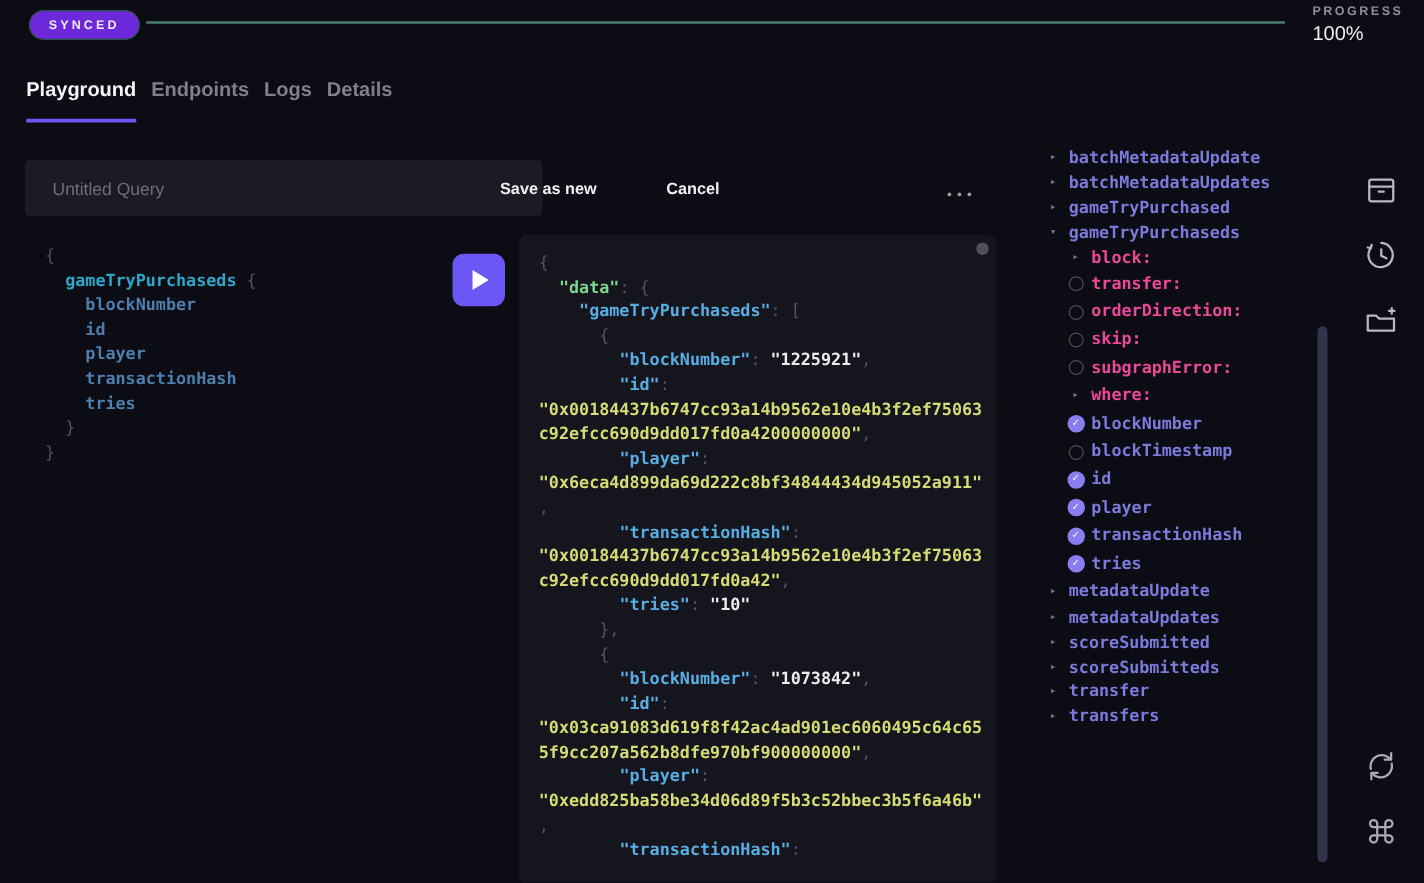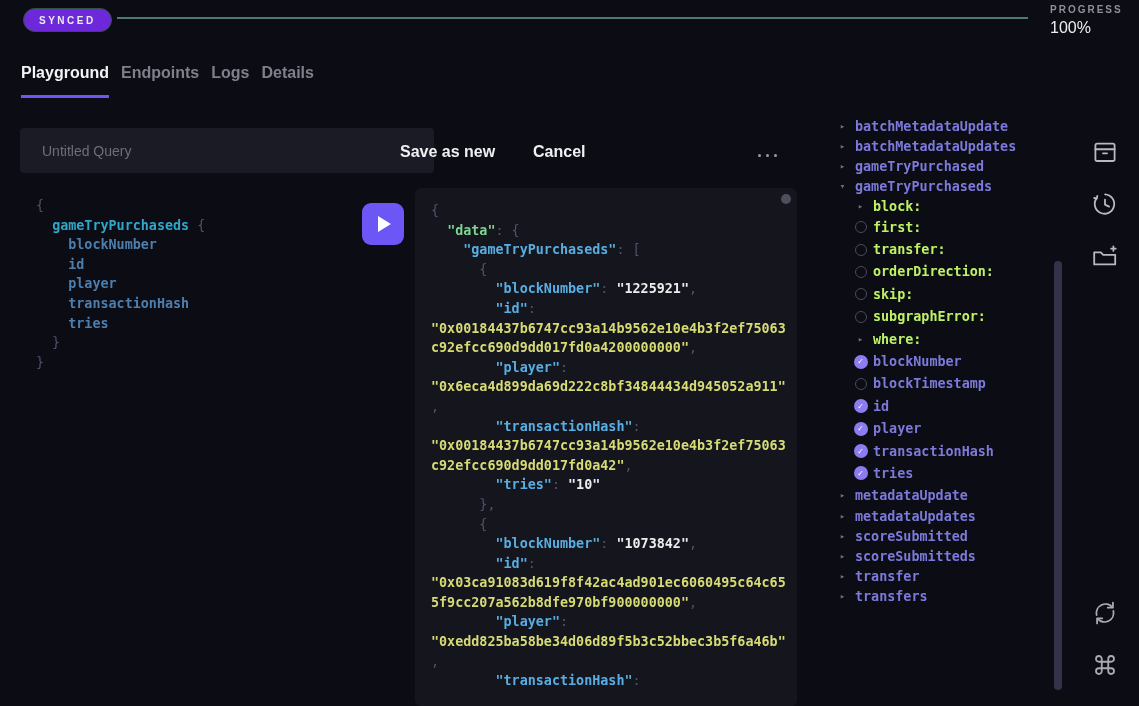--- a/index.html
+++ b/index.html
@@ -41,21 +41,21 @@
   .tk-str{color:#ececee;font-weight:bold;}
   .tk-hex{color:#d6db74;font-weight:bold;}
 
   
   .play{position:absolute;left:362px;top:203px;width:42px;height:42px;border-radius:9px;
         background:#6c56f5;display:flex;align-items:center;justify-content:center;cursor:pointer;}
   .play-tri{width:0;height:0;border-left:13px solid #ffffff;border-top:8px solid transparent;
             border-bottom:8px solid transparent;margin-left:3px;}
 
   
-  .btn{position:absolute;font-size:16px;font-weight:bold;color:#f0f0f3;cursor:pointer;}
+  .btn{position:absolute;font-size:13px;font-weight:bold;color:#f0f0f3;cursor:pointer;}
   .btn-save{left:400px;top:143px;}
   .btn-cancel{left:533px;top:143px;}
   .more{position:absolute;left:755px;top:151px;display:flex;gap:5px;cursor:pointer;padding:3px;}
   .more .dot{width:3px;height:3px;border-radius:50%;background:#9a9aa6;}
 
   
   .results{position:absolute;left:415px;top:188px;width:382px;height:518px;background:#15151e;
            border-radius:6px;padding:13px 14px 0 16px;box-sizing:border-box;overflow:hidden;}
   .scroll-dot{position:absolute;top:6px;right:6px;width:10px;height:10px;border-radius:50%;
               background:#4e4e5d;}
@@ -66,21 +66,21 @@
   .trow{display:flex;align-items:center;height:19.8px;cursor:pointer;}
   .trow.lg{height:22.4px;}
   .trow.ind{padding-left:18px;}
   .ticon{width:15px;margin-right:5px;display:flex;align-items:center;justify-content:center;flex:none;}
   .tri{color:#73737f;font-size:9px;line-height:1;}
   .circ{width:12px;height:12px;border:1.5px solid #4a4a5c;border-radius:50%;box-sizing:border-box;}
   .chk{width:14px;height:14px;border-radius:50%;background:#8b7cf0;color:#ffffff;font-size:9px;
        line-height:1;display:flex;align-items:center;justify-content:center;font-weight:bold;}
   .tlabel{font-weight:600;}
   .c-purple{color:#7c7ada;}
-  .c-cyan{color:#bef264;text-align:center;}
+  .c-cyan{color:#ec4899;text-align:center;}
 
   
   .vscroll{position:absolute;left:1054px;top:261px;width:8px;height:429px;border-radius:4px;
            background:#32324a;}
 
   
   .rail-icon{position:absolute;left:1090px;width:30px;height:30px;color:#b7b8c2;cursor:pointer;}
   .rail-icon svg{width:30px;height:30px;display:block;}
   .i-archive{top:137px;} .i-history{top:189px;} .i-folder{top:241px;}
   .i-refresh{top:598px;color:#a9aab4;} .i-command{top:650px;color:#a9aab4;}
@@ -156,26 +156,20 @@
       <div class="trow ind">
         <span class="ticon">
           <span class="tri">▸</span>
         </span>
         <span class="tlabel c-cyan">block:</span>
       </div>
       <div class="trow lg ind">
         <span class="ticon">
           <span class="circ"></span>
         </span>
-        <span class="tlabel c-cyan">first:</span>
-      </div>
-      <div class="trow lg ind">
-        <span class="ticon">
-          <span class="circ"></span>
-        </span>
         <span class="tlabel c-cyan">transfer:</span>
       </div>
       <div class="trow lg ind">
         <span class="ticon">
           <span class="circ"></span>
         </span>
         <span class="tlabel c-cyan">orderDirection:</span>
       </div>
       <div class="trow lg ind">
         <span class="ticon">

